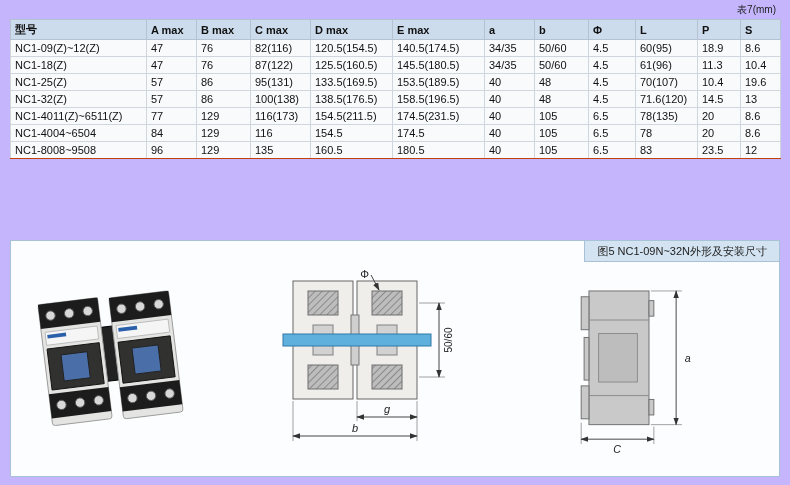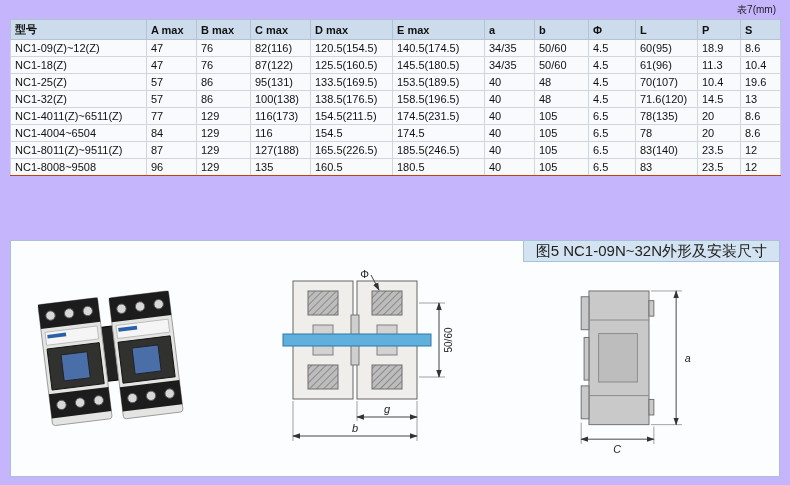--- a/index.html
+++ b/index.html
@@ -36,21 +36,21 @@
   }
   table.spec-table tbody tr:last-child td { border-bottom:1px solid #c2410c;margin-left:15px; }
 
   .figure-box {
     position:absolute; top:240px; left:10px; width:770px; height:237px;
     background:#fcfdfe; border:1px solid #a7c1d6;
   }
   .figure-caption {
     position:absolute; top:0; right:0;
     background:var(--figure-caption-bg, #d3e3f1);
-    font-size:15px; color:#222;
+    font-size:11px; color:#222;
     padding:3px 12px; line-height:14px;
     border-left:1px solid #a7c1d6; border-bottom:1px solid #a7c1d6;
   }
   svg { position:absolute; }
   svg.photo-svg  { left:20px;  top:46px; }
   svg.front-svg  { left:262px; top:28px; }
   svg.side-svg   { left:545px; top:36px; }
   svg text { fill:#222; }
 </style>
 </head>
@@ -168,34 +168,20 @@
           <td>129</td>
           <td>116</td>
           <td>154.5</td>
           <td>174.5</td>
           <td>40</td>
           <td>105</td>
           <td>6.5</td>
           <td>78</td>
           <td>20</td>
           <td>8.6</td>
-        </tr>
-        <tr>
-          <td>NC1-8011(Z)~9511(Z)</td>
-          <td>87</td>
-          <td>129</td>
-          <td>127(188)</td>
-          <td>165.5(226.5)</td>
-          <td>185.5(246.5)</td>
-          <td>40</td>
-          <td>105</td>
-          <td>6.5</td>
-          <td>83(140)</td>
-          <td>23.5</td>
-          <td>12</td>
         </tr>
         <tr>
           <td>NC1-8008~9508</td>
           <td>96</td>
           <td>129</td>
           <td>135</td>
           <td>160.5</td>
           <td>180.5</td>
           <td>40</td>
           <td>105</td>

